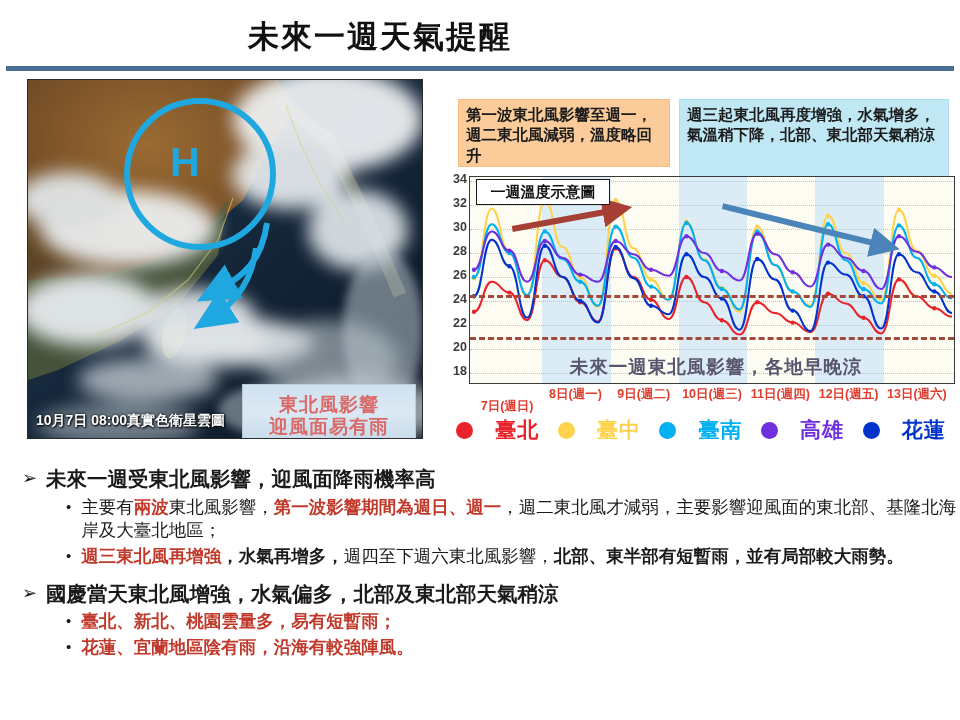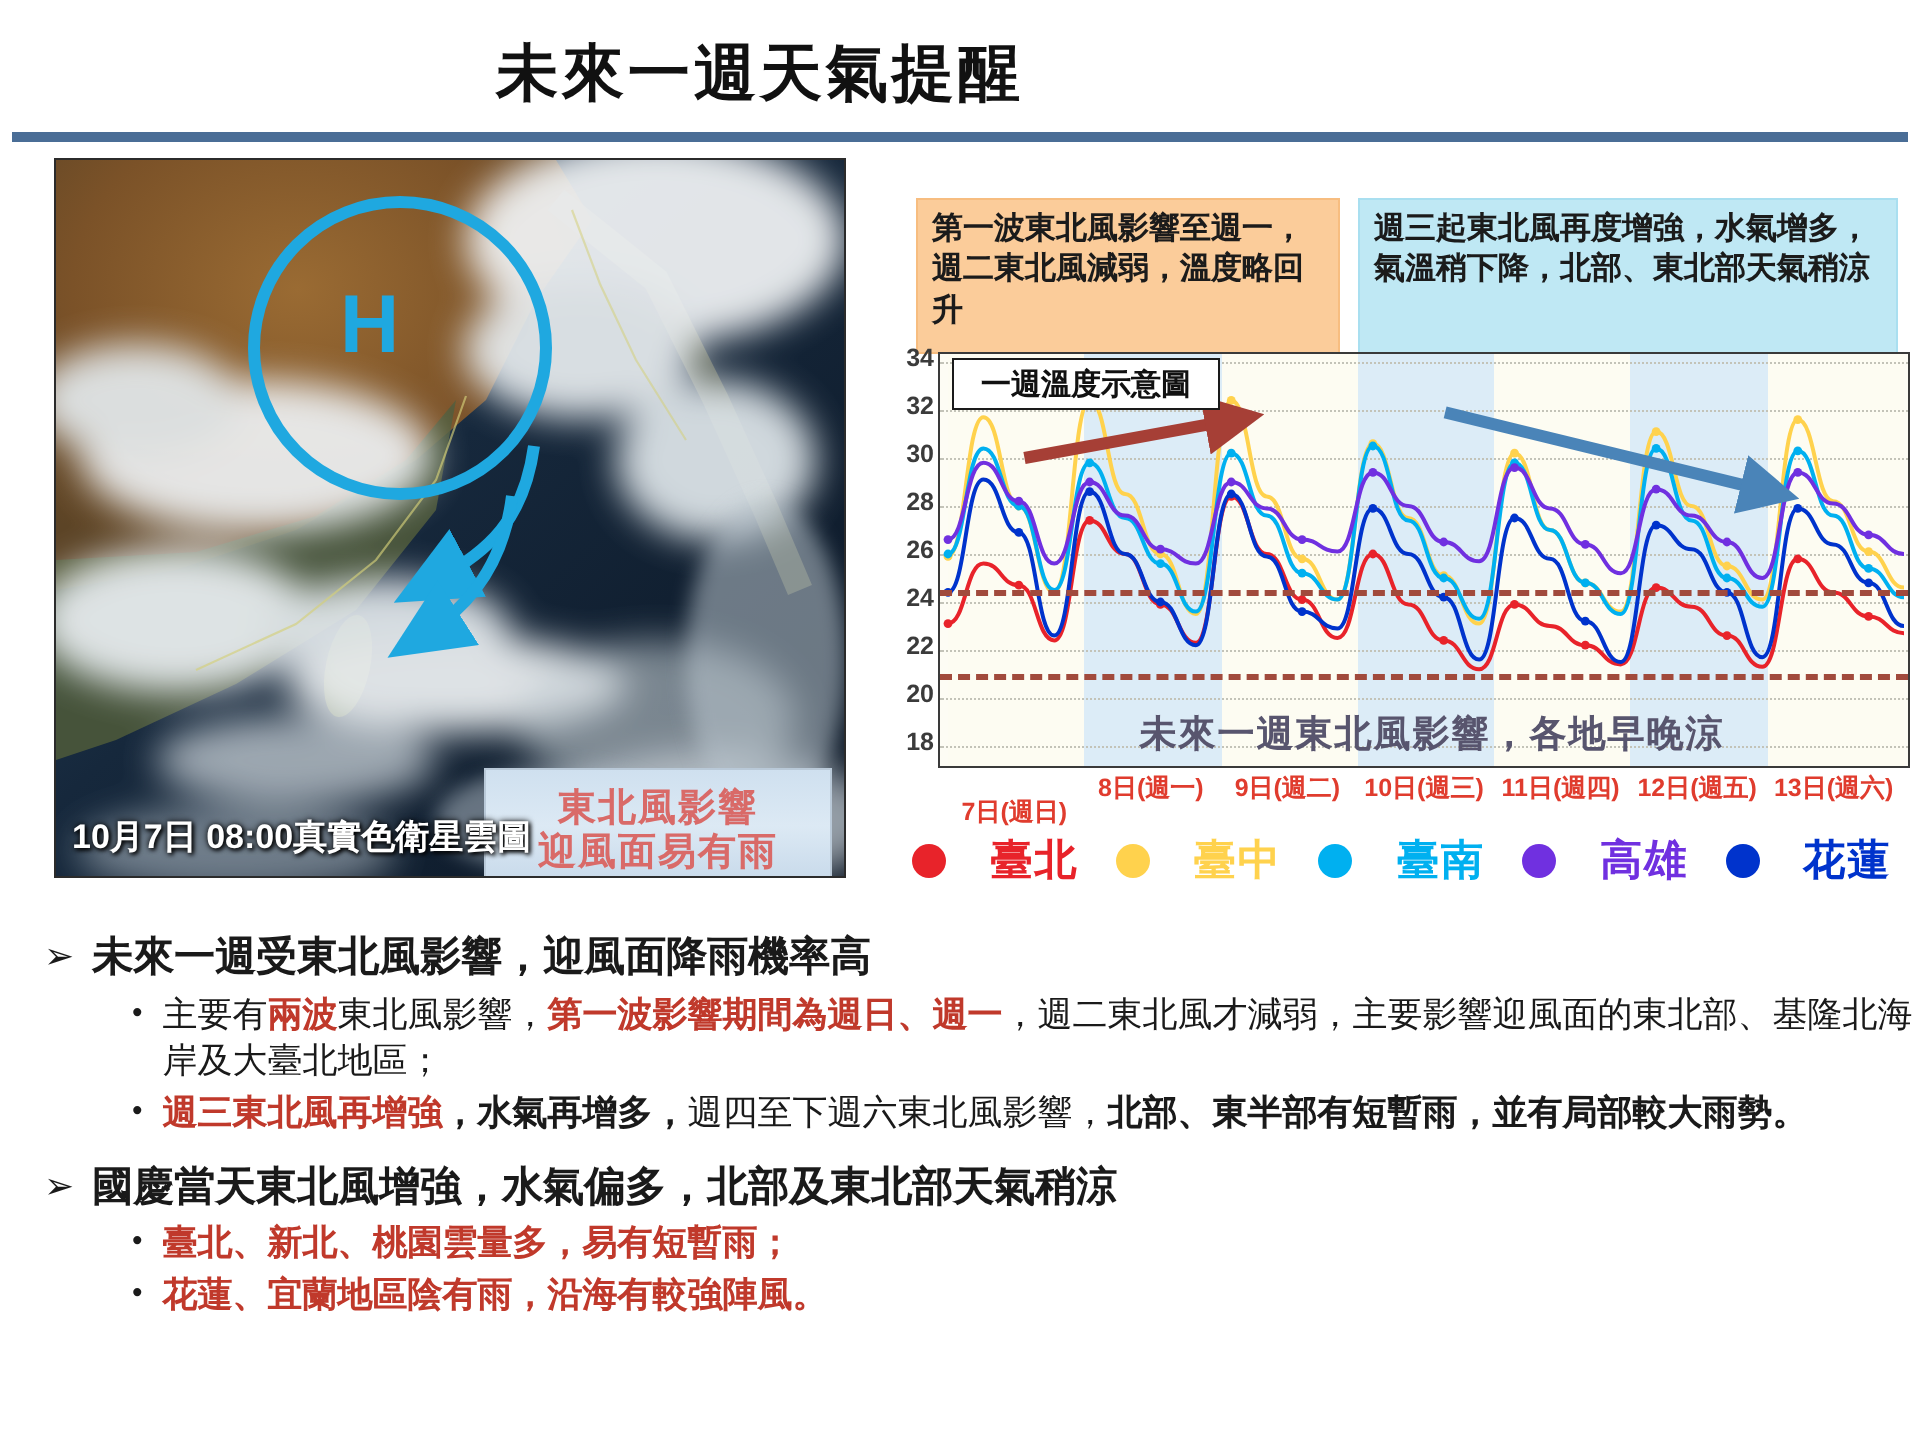--- a/index.html
+++ b/index.html
@@ -40,26 +40,26 @@
     position:absolute;left:214px;top:304px;width:172px;height:62px;
     background:linear-gradient(180deg,#cfe0ef 0%,#dce9f4 45%,#c3d6e8 100%);
     border:1px solid #b9c9d8;
     display:flex;flex-direction:column;justify-content:center;align-items:center;
   }
   .sat-caption-line{
     font-size:19px;font-weight:bold;color:#d96a68;line-height:1.14;
     font-family:"Liberation Serif","DejaVu Serif",serif;letter-spacing:1px;
   }
   #sat-bottom-label{
-    position:absolute;left:8px;bottom:8px;font-size:17px;font-weight:bold;
+    position:absolute;left:8px;bottom:8px;font-size:14px;font-weight:bold;
     color:#ffffff;text-shadow:0 0 3px #000,1px 1px 2px #000;letter-spacing:0px;
   }
   
   #callout-left{
-    position:absolute;left:458px;top:99px;width:212px;height:78px;
+    position:absolute;left:458px;top:99px;width:212px;height:68px;
     background:#fbcc9a;border:1px solid #f7bd80;
     padding:5px 7px;box-sizing:border-box;
   }
   #callout-right{
     position:absolute;left:679px;top:99px;width:270px;height:78px;
     background:#bfe8f4;border:1px solid #a9dff0;
     padding:5px 7px;box-sizing:border-box;
   }
   .callout-text{
     font-size:15.5px;font-weight:bold;color:#1b1b1b;line-height:1.32;

